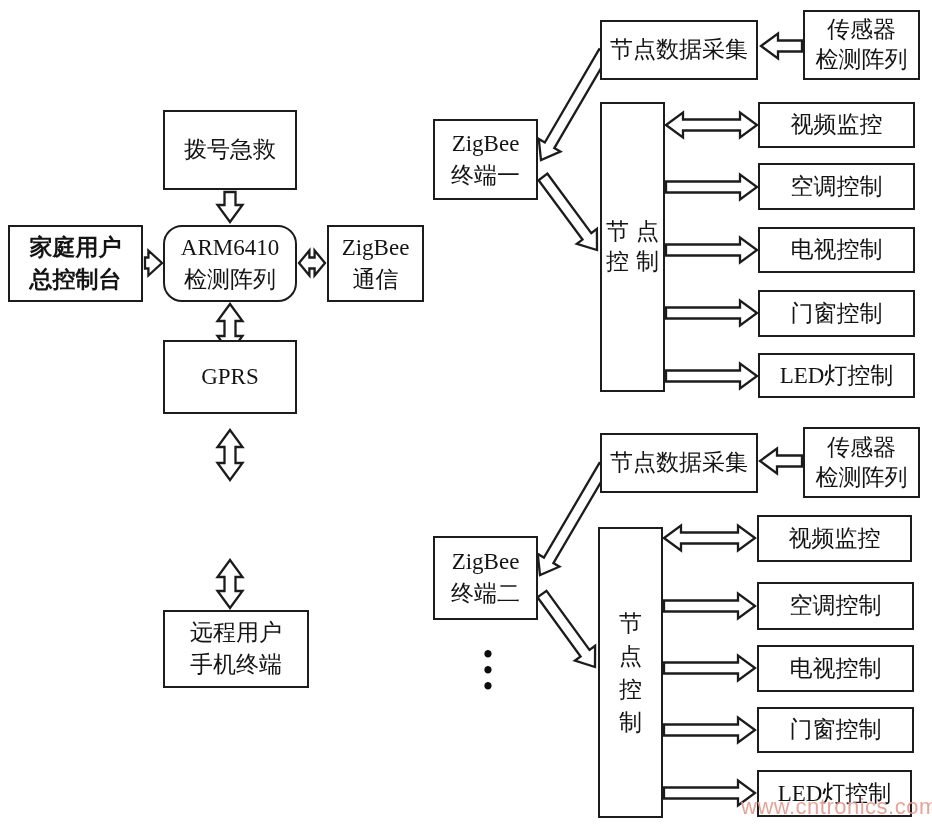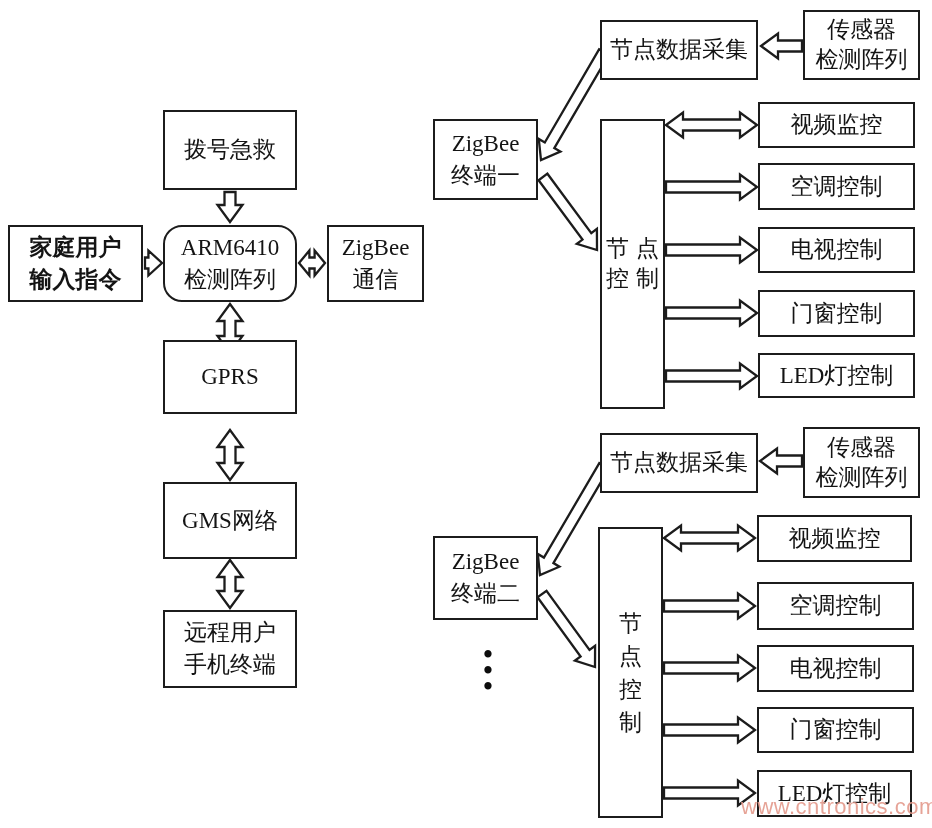--- a/index.html
+++ b/index.html
@@ -61,53 +61,50 @@
       <polygon points="664.0,735.5 738.0,735.5 738.0,742.5 755.0,730.0 738.0,717.5 738.0,724.5 664.0,724.5"></polygon>
       <polygon points="664.0,798.5 738.0,798.5 738.0,805.5 755.0,793.0 738.0,780.5 738.0,787.5 664.0,787.5"></polygon>
     </g>
   </svg>
 
   <div class="box" style="left:163px;top:110px;width:134px;height:80px;">
     <span class="ln">拨号急救</span>
   </div>
   <div class="box" style="left:8px;top:225px;width:135px;height:77px;font-weight:bold;">
     <span class="ln">家庭用户</span>
-    <span class="ln">输入指令</span>
+    <span class="ln">总控制台</span>
   </div>
   <div class="box" style="left:163px;top:225px;width:134px;height:77px;border-radius:19px;">
     <span class="ln">ARM6410</span>
     <span class="ln">检测阵列</span>
   </div>
   <div class="box" style="left:327px;top:225px;width:97px;height:77px;">
     <span class="ln">ZigBee</span>
     <span class="ln">通信</span>
   </div>
   <div class="box" style="left:163px;top:340px;width:134px;height:74px;">
     <span class="ln">GPRS</span>
   </div>
-  <div class="box" style="left:163px;top:482px;width:134px;height:77px;">
-    <span class="ln">GMS网络</span>
-  </div>
-  <div class="box" style="left:163px;top:610px;width:134px;height:78px;">
+  <div class="box" style="left:163px;top:610px;width:146px;height:78px;">
     <span class="ln">远程用户</span>
     <span class="ln">手机终端</span>
   </div>
 
   <div class="box" style="left:600px;top:20px;width:158px;height:60px;">
     <span class="ln">节点数据采集</span>
   </div>
   <div class="box" style="left:803px;top:10px;width:117px;height:70px;line-height:30px;">
     <span class="ln">传感器</span>
     <span class="ln">检测阵列</span>
   </div>
   <div class="box" style="left:433px;top:119px;width:105px;height:81px;">
     <span class="ln">ZigBee</span>
     <span class="ln">终端一</span>
   </div>
-  <div class="box v2" style="left:600px;top:119px;width:65px;height:290px;">
+  <div class="box v2" style="left:600px;top:102px;width:65px;height:290px;">
     <span class="ln">节点</span>
     <span class="ln">控制</span>
   </div>
   <div class="box" style="left:758px;top:102px;width:157px;height:46px;">
     <span class="ln">视频监控</span>
   </div>
   <div class="box" style="left:758px;top:163px;width:157px;height:47px;">
     <span class="ln">空调控制</span>
   </div>
   <div class="box" style="left:758px;top:227px;width:157px;height:46px;">

